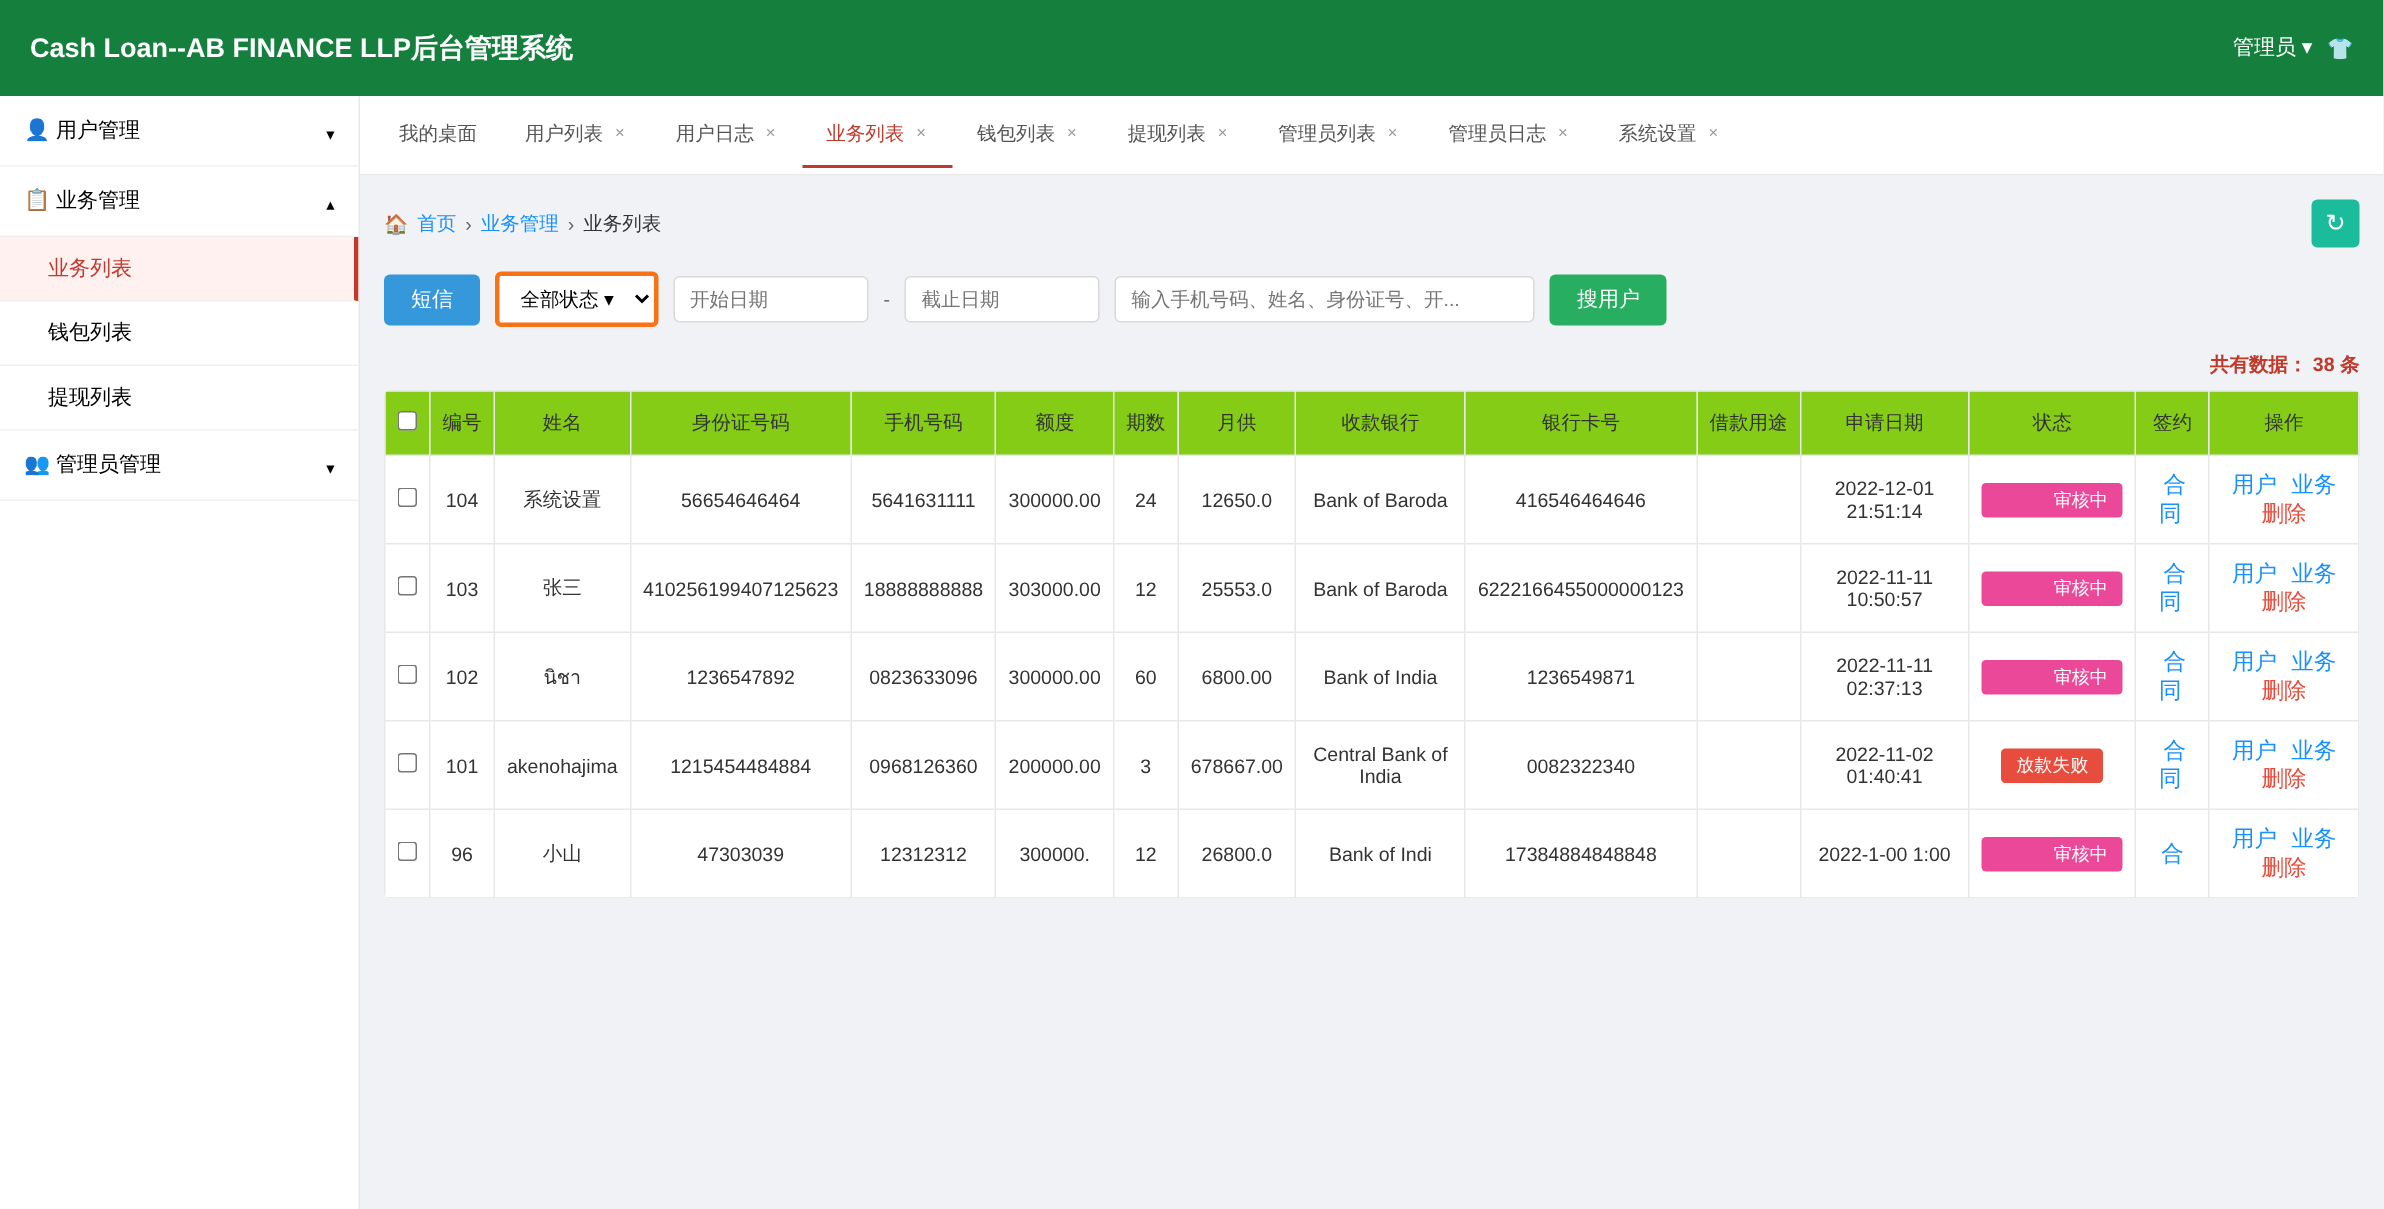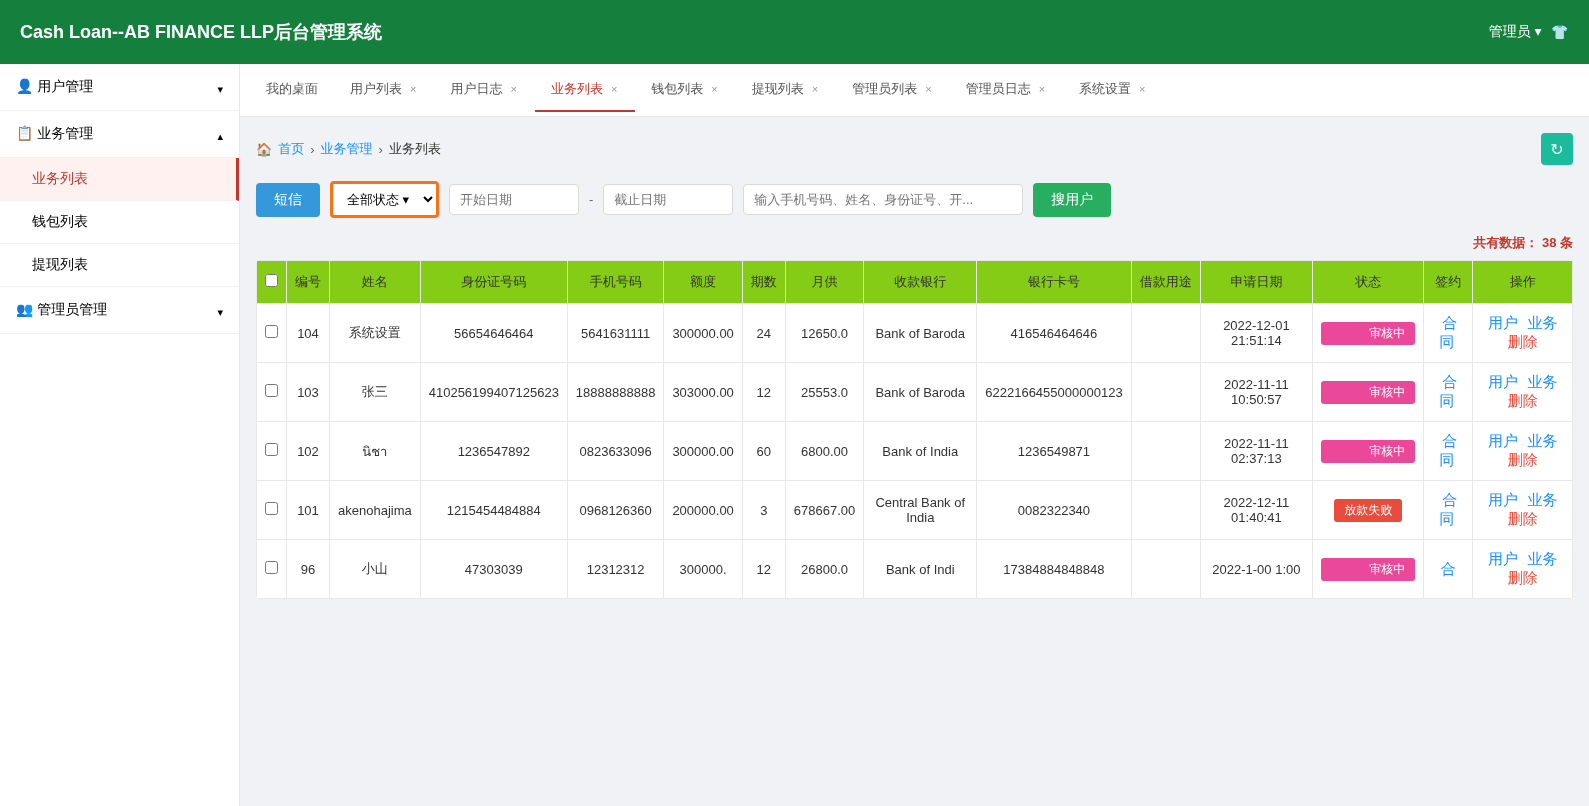--- a/index.html
+++ b/index.html
@@ -419,21 +419,21 @@
       <td>101</td>
       <td>akenohajima</td>
       <td>1215454484884</td>
       <td>0968126360</td>
       <td>200000.00</td>
       <td>3</td>
       <td>678667.00</td>
       <td>Central Bank of India</td>
       <td>0082322340</td>
       <td></td>
-      <td>2022-12-11 01:40:41</td>
+      <td>2022-11-02 01:40:41</td>
       <td><span class="status-badge status-failed">放款失败</span></td>
       <td><span class="action-link">合同</span></td>
       <td>
         <span class="action-link">用户</span>
         <span class="action-link">业务</span>
         <span class="action-link action-delete">删除</span>
       </td>
     </tr>
               <tr>
       <td><input type="checkbox" style=""></td>

